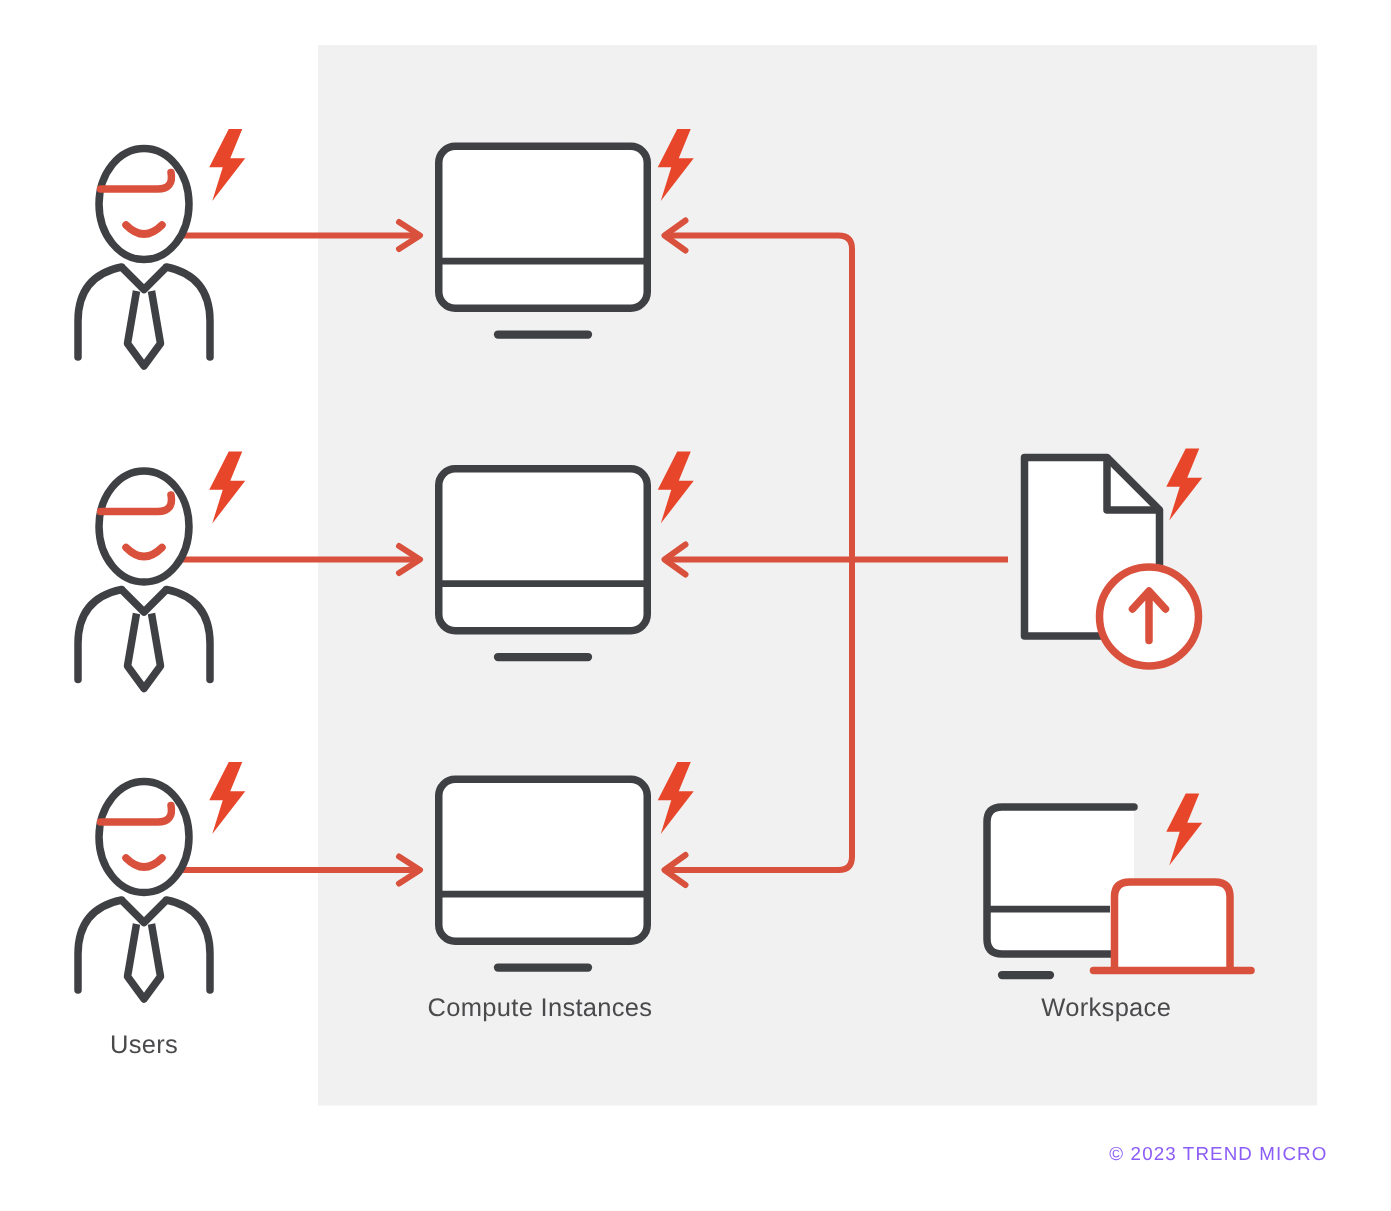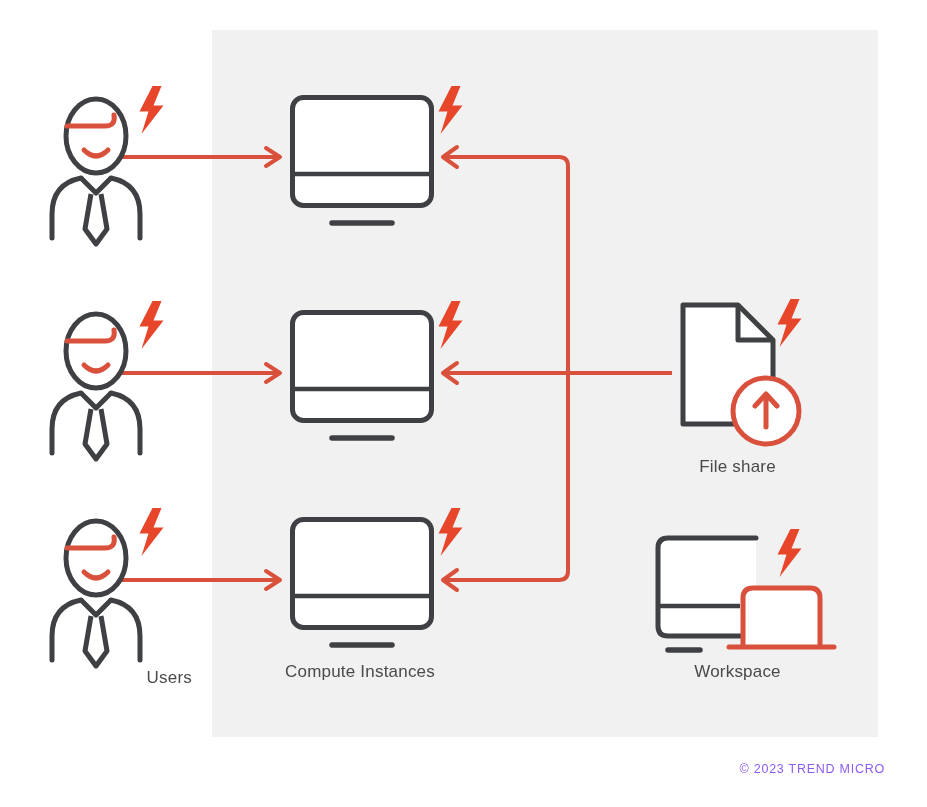--- a/index.html
+++ b/index.html
@@ -12,21 +12,21 @@
   svg.diagram{position:absolute;left:0;top:0;width:927px;height:807px;display:block;}
   .label{
     position:absolute;
     font-family:"Liberation Sans", sans-serif;
     font-size:17px;
     color:#4a4a4d;
     letter-spacing:.2px;
     white-space:nowrap;
     text-align:center;
   }
-  #label-users{left:0;top:668px;width:192px;text-align:right;}
+  #label-users{left:0;top:687px;width:192px;}
   #label-compute{left:240px;top:662px;width:240px;}
   #label-fileshare{left:635px;top:457px;width:205px;}
   #label-workspace{left:635px;top:662px;width:205px;}
   #copyright{
     position:absolute;right:42px;top:762px;
     font-family:"Liberation Sans", sans-serif;
     font-size:12.5px;letter-spacing:.75px;
     color:#8b5cf6;white-space:nowrap;
   }
 </style>
@@ -143,17 +143,16 @@
       <line x1="668" y1="650" x2="700" y2="650" stroke="#3f4043" stroke-width="5.5" stroke-linecap="round"></line>
 
       <path d="M743 646 L743 598 Q743 588 753 588 L810 588 Q820 588 820 598 L820 646" fill="#ffffff" stroke="#d9513c" stroke-width="5" stroke-linejoin="round"></path>
       <line x1="729" y1="647" x2="834" y2="647" stroke="#d9513c" stroke-width="5" stroke-linecap="round"></line>
       <use href="#bolt-shape" x="776" y="529" fill="#e8462b"></use>
     </g>
   </svg>
 
   <div class="label" id="label-users">Users</div>
   <div class="label" id="label-compute">Compute Instances</div>
-  <div class="label" id="label-fileshare">File share</div>
   <div class="label" id="label-workspace">Workspace</div>
 
   <div id="copyright">© 2023 TREND MICRO</div>
 </div>
 
 </body></html>

